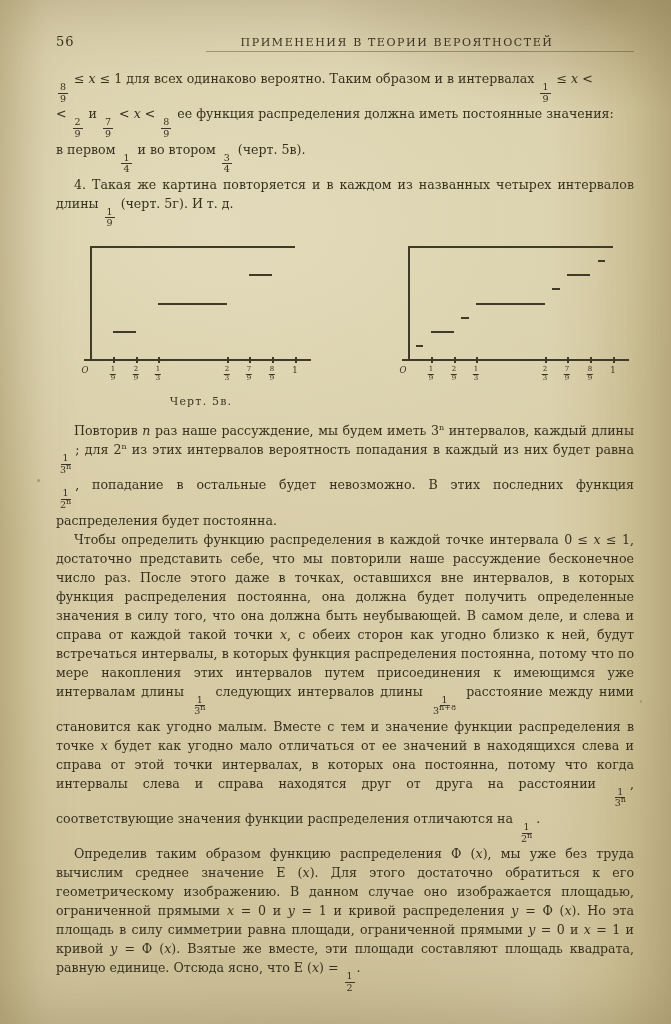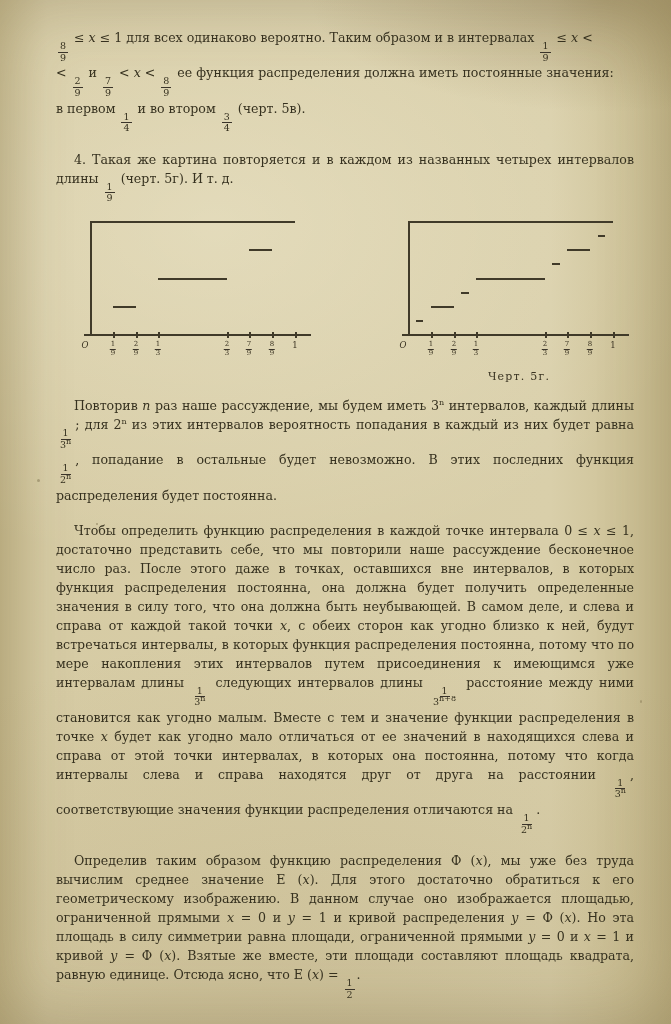--- a/index.html
+++ b/index.html
@@ -14,21 +14,21 @@
     box-shadow:inset 0 0 70px rgba(92,76,40,.30);
   }
   .content{position:absolute;left:56px;top:28px;width:578px;font-size:12.6px;line-height:19px;text-align:justify;}
   .header{position:relative;height:28px;margin-bottom:13px;text-align:left;}
   .pagenum{position:absolute;left:0;top:4px;font-size:13px;letter-spacing:1px;}
   .runhead{position:absolute;left:0;right:0;top:5px;text-align:center;font-size:11px;letter-spacing:1.6px;padding-left:104px;white-space:nowrap;color:#3a3422;}
   .headrule{position:absolute;left:150px;right:0;top:23px;height:1px;background:rgba(84,71,43,.45);}
   .para{margin:0;}
   .para.indent{text-indent:18px;}
   .para.plines{text-align:left;}
-  .para.gap{margin-top:16px;}
+  .para.gap{margin-top:0;}
   sup{font-size:8px;line-height:0;}
   i{font-style:italic;}
   .frac{display:inline-flex;flex-direction:column;align-items:center;vertical-align:-7px;line-height:1.12;font-size:9.5px;margin:0 2px;text-indent:0;}
   .frac .fn{border-bottom:1px solid #3a342a;padding:0 2px;}
   .frac .fd{padding:0 2px;}
   .figrow{display:flex;gap:80px;margin:14px 0 10px 26px;text-align:left;}
   .figure{}
   .plot{position:relative;width:238px;height:142px;}
   .hline{position:absolute;height:1.6px;background:#403a29;}
   .vline{position:absolute;width:1.6px;background:#403a29;}
@@ -36,20 +36,25 @@
   .xlab .frac{font-size:7px;margin:0;vertical-align:top;}
   .xlab .frac .fn{padding:0 1px;}
   .figcap{text-align:center;font-size:11px;letter-spacing:1.2px;margin-top:7px;color:#3a3422;}
   .speck{position:absolute;border-radius:50%;background:#5c4e2e;}
 </style>
 </head>
 <body>
 
 <div class="page">
   <div class="content">
+    <div class="header">
+      <span class="pagenum">56</span>
+      <div class="runhead">ПРИМЕНЕНИЯ В ТЕОРИИ ВЕРОЯТНОСТЕЙ</div>
+      <div class="headrule"></div>
+    </div>
     <div id="text-top">
         <div class="para plines"><span class="frac">
             <span class="fn">8</span>
             <span class="fd">9</span>
           </span> ≤ <i>x</i> ≤ 1 для всех одинаково вероятно. Таким образом и в интервалах <span class="frac">
             <span class="fn">1</span>
             <span class="fd">9</span>
           </span> ≤ <i>x</i> &lt;<br>&lt; <span class="frac">
             <span class="fn">2</span>
             <span class="fd">9</span>
@@ -107,20 +112,21 @@
                 <span class="fd">9</span>
               </span></div>
             <div class="vline" style="left: 190px; top: 114px; height: 6px;"></div>
             <div class="xlab" style="left: 190px; top: 123px;"><span class="frac">
                 <span class="fn">8</span>
                 <span class="fd">9</span>
               </span></div>
             <div class="vline" style="left: 213px; top: 114px; height: 6px;"></div>
             <div class="xlab" style="left: 213px; top: 123px;">1</div>
           </div>
+          <div class="figcap">Черт. 5в.</div>
         </div>
         <div class="figure">
           <div class="plot">
             <div class="vline" style="left: 8px; top: 3px; height: 113px;"></div>
             <div class="hline" style="left: 8px; top: 3px; width: 205px;"></div>
             <div class="hline" style="left: 2px; top: 116px; width: 227px;"></div>
             <div class="hline" style="left: 16px; top: 102px; width: 7px;"></div>
             <div class="hline" style="left: 31px; top: 88px; width: 23px;"></div>
             <div class="hline" style="left: 61px; top: 74px; width: 8px;"></div>
             <div class="hline" style="left: 76px; top: 60px; width: 69px;"></div>
@@ -154,21 +160,20 @@
                 <span class="fd">9</span>
               </span></div>
             <div class="vline" style="left: 190px; top: 114px; height: 6px;"></div>
             <div class="xlab" style="left: 190px; top: 123px;"><span class="frac">
                 <span class="fn">8</span>
                 <span class="fd">9</span>
               </span></div>
             <div class="vline" style="left: 213px; top: 114px; height: 6px;"></div>
             <div class="xlab" style="left: 213px; top: 123px;">1</div>
           </div>
-          <div class="figcap">Черт. 5г.</div>
         </div>
       </div>
     <div id="text-bottom">
         <div class="para indent">Повторив <i>n</i> раз наше рассуждение, мы будем иметь 3<sup>n</sup> интервалов, каждый длины <span class="frac">
             <span class="fn">1</span>
             <span class="fd">3<sup>n</sup></span>
           </span>; для 2<sup>n</sup> из этих интервалов вероятность попадания в каждый из них будет равна <span class="frac">
             <span class="fn">1</span>
             <span class="fd">2<sup>n</sup></span>
           </span>, попадание в остальные будет невозможно. В этих последних функция распределения будет постоянна.</div>

